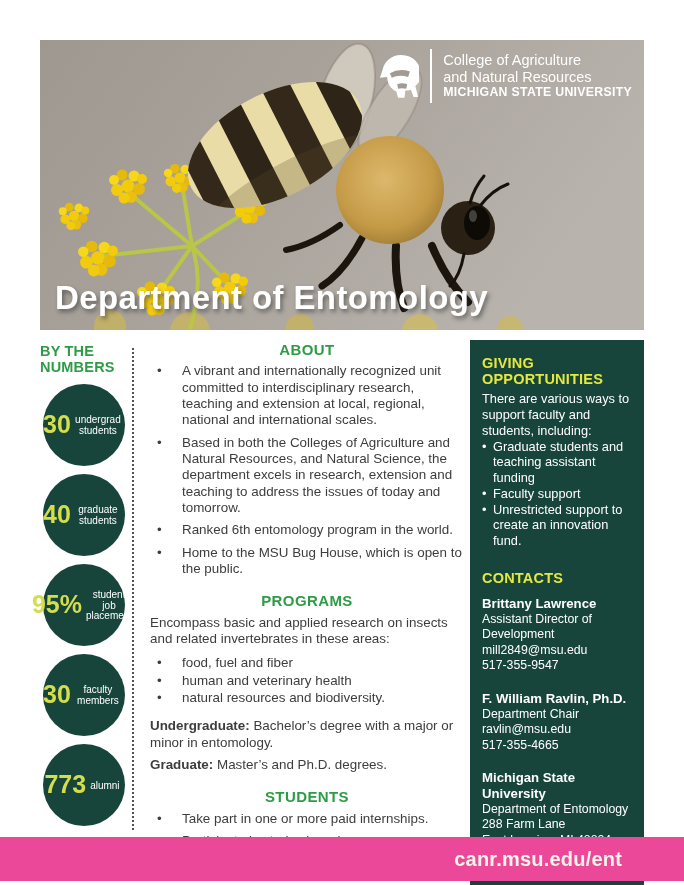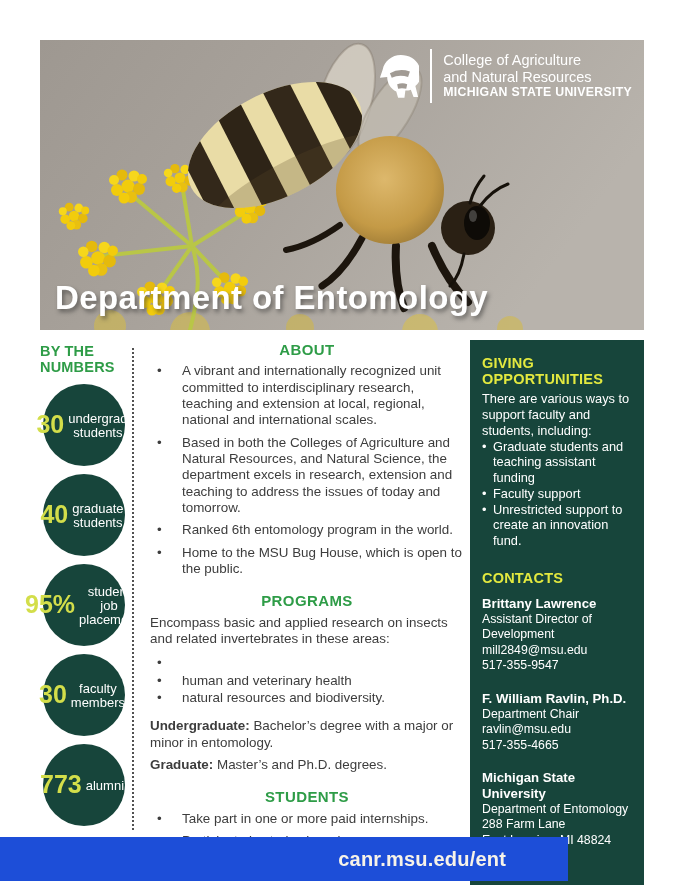--- a/index.html
+++ b/index.html
@@ -18,21 +18,21 @@
               text-shadow:2px 3px 4px rgba(45,45,45,.55);}
 
   
   .stats-col{position:absolute;left:36px;top:344px;width:96px;text-align:left;}
   .stats-heading{color:#2e9c47;font-weight:bold;font-size:14.5px;line-height:1.1;letter-spacing:.2px;margin-left:4px;}
   .stat-circle{width:82px;height:82px;border-radius:50%;background:#17453b;margin:8px auto 0;
                display:flex;flex-direction:row;align-items:center;justify-content:center;
                text-align:center;color:#fff;}
   .stat-circle:first-of-type{margin-top:14px;}
   .stat-value{color:#d3de4a;font-weight:bold;font-size:25px;line-height:1;}
-  .stat-label{font-size:13px;line-height:1.07;margin-top:2px;padding:0 4px;}
+  .stat-label{font-size:10px;line-height:1.07;margin-top:2px;padding:0 4px;}
 
   .divider{position:absolute;left:132px;top:348px;height:482px;border-left:2px dotted #515151;}
 
   
   .main-col{position:absolute;left:150px;top:341px;width:314px;color:#3d3d3d;
             font-size:13.4px;line-height:1.22;}
   .sec-heading{color:#2e9c47;font-weight:bold;font-size:15px;letter-spacing:.4px;margin:0 0 4px;text-align:center;}
   .sec-heading.mt{margin-top:15px;}
   .bullet{display:flex;margin:0 0 6px;}
   .bullet.tight{margin:0 0 1px;}
@@ -49,21 +49,21 @@
   .panel-heading{color:#e3e93f;font-weight:bold;font-size:14.5px;line-height:1.12;letter-spacing:.2px;margin:0 0 4px;}
   .panel-heading.contacts{margin-top:21px;margin-bottom:2px;}
   .pbullet{display:flex;margin:0;}
   .pdot{flex:none;width:11px;}
   .pdot::before{content:"\2022";}
   .contact{margin-top:10px;}
   .contact-name{font-weight:bold;font-size:13.2px;line-height:1.2;}
   .contact-line{font-size:12.3px;line-height:1.26;}
 
   
-  .footer{position:absolute;left:0;top:837px;width:568px;height:44px;background:#1d4ed8;
+  .footer{position:absolute;left:0;top:837px;width:684px;height:44px;background:#ec4899;
           display:flex;align-items:center;justify-content:flex-end;box-sizing:border-box;
           padding-right:62px;}
   .footer-url{color:#f7f3e8;font-weight:bold;font-size:20px;letter-spacing:.2px;text-decoration:none;}
 </style>
 </head>
 <body>
 
 <div class="page">
 
   <div class="hero">
@@ -219,20 +219,21 @@
     </div>
     <div class="bullet">
       <span class="dot"></span>
       <span class="btext">Home to the MSU Bug House, which is open to the public.</span>
     </div>
 
     <div class="sec-heading mt">PROGRAMS</div>
     <div class="para">Encompass basic and applied research on insects and related invertebrates in these areas:</div>
     <div class="bullet tight">
       <span class="dot"></span>
+      <span class="btext">food, fuel and fiber</span>
     </div>
     <div class="bullet tight">
       <span class="dot"></span>
       <span class="btext">human and veterinary health</span>
     </div>
     <div class="bullet tight">
       <span class="dot"></span>
       <span class="btext">natural resources and biodiversity.</span>
     </div>
 

